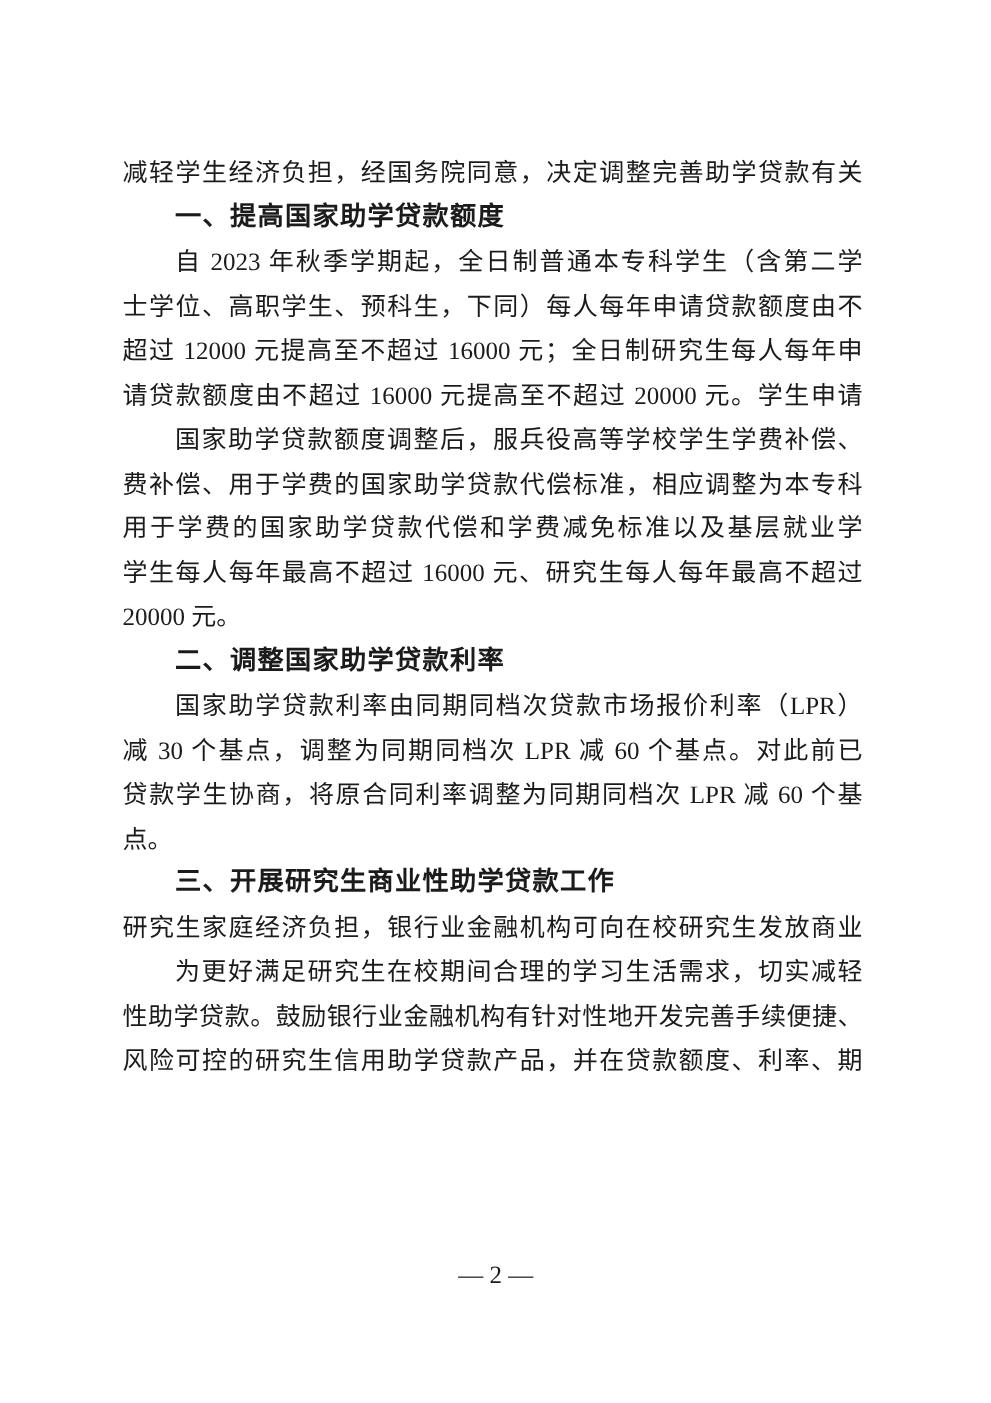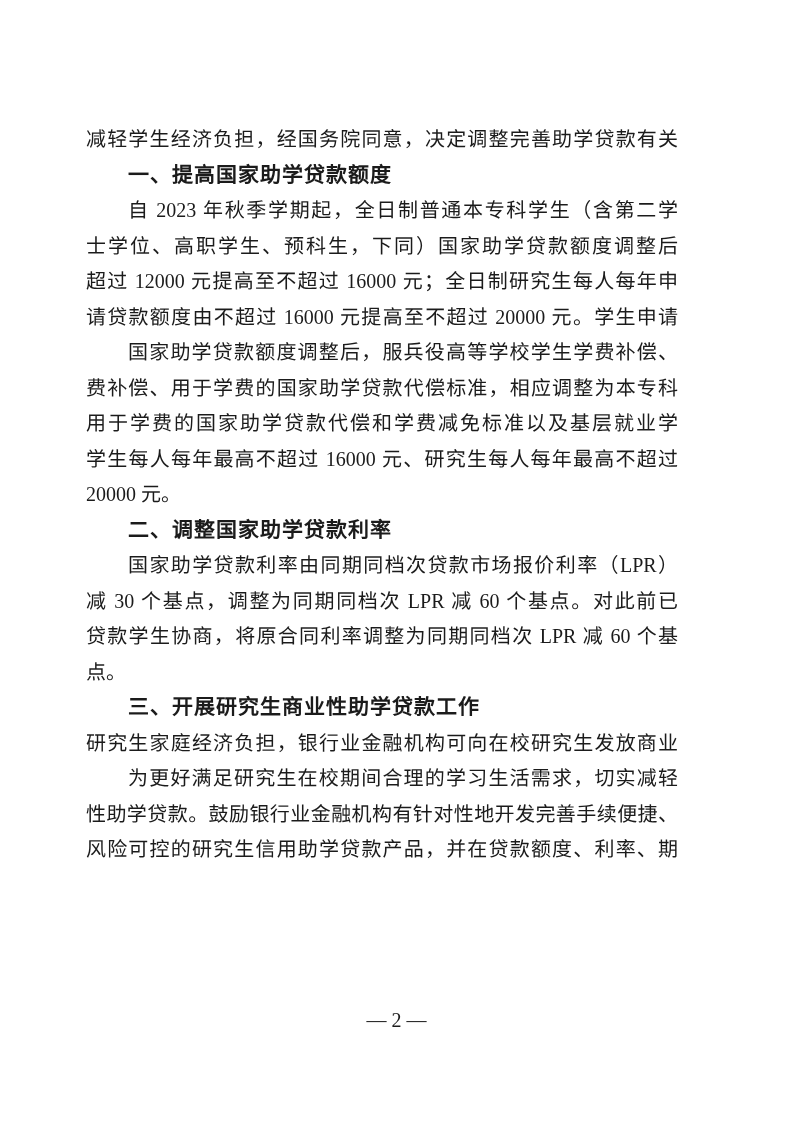--- a/index.html
+++ b/index.html
@@ -10,21 +10,21 @@
   .page {
     position: relative;
     width: 793px;
     height: 1122px;
     background: #ffffff;
     overflow: hidden;
     color: #1b1b1b;
   }
   .doc-body {
     position: absolute;
-    left: 86px;
+    left: 98px;
     top: 122px;
     width: 592px;
   }
   .line {
     font-size: 20px;
     line-height: 35.5px;
     height: 35.5px;
     overflow: hidden;
     color: #1b1b1b;
   }
@@ -34,21 +34,21 @@
     text-align-last: justify;
   }
   .body-line.flush-left {
     text-align: left;
     text-align-last: left;
   }
   .body-line.indent {
     text-indent: 42px;
   }
   .heading-line {
-    font-family: Liberation Serif, serif;
+    font-family: Liberation Mono, monospace;
     font-weight: 700;
     font-size: 21px;
     text-indent: 42px;
     text-align: center;
     text-align-last: left;
     letter-spacing: 1px;
   }
   .page-footer {
     position: absolute;
     left: 0;
@@ -63,21 +63,21 @@
   }
 </style>
 </head>
 <body>
 
 <div class="page">
   <main class="doc-body">
       <div class="line body-line">减轻学生经济负担，经国务院同意，决定调整完善助学贷款有关</div>
       <div class="line heading-line">一、提高国家助学贷款额度</div>
       <div class="line body-line indent">自 2023 年秋季学期起，全日制普通本专科学生（含第二学</div>
-      <div class="line body-line">士学位、高职学生、预科生，下同）国家助学贷款额度调整后</div>
+      <div class="line body-line">士学位、高职学生、预科生，下同）每人每年申请贷款额度由不</div>
       <div class="line body-line">超过 12000 元提高至不超过 16000 元；全日制研究生每人每年申</div>
       <div class="line body-line">请贷款额度由不超过 16000 元提高至不超过 20000 元。学生申请</div>
       <div class="line body-line indent">国家助学贷款额度调整后，服兵役高等学校学生学费补偿、</div>
       <div class="line body-line">费补偿、用于学费的国家助学贷款代偿标准，相应调整为本专科</div>
       <div class="line body-line">用于学费的国家助学贷款代偿和学费减免标准以及基层就业学</div>
       <div class="line body-line">学生每人每年最高不超过 16000 元、研究生每人每年最高不超过</div>
       <div class="line body-line flush-left">20000 元。</div>
       <div class="line heading-line">二、调整国家助学贷款利率</div>
       <div class="line body-line indent">国家助学贷款利率由同期同档次贷款市场报价利率（LPR）</div>
       <div class="line body-line">减 30 个基点，调整为同期同档次 LPR 减 60 个基点。对此前已</div>

